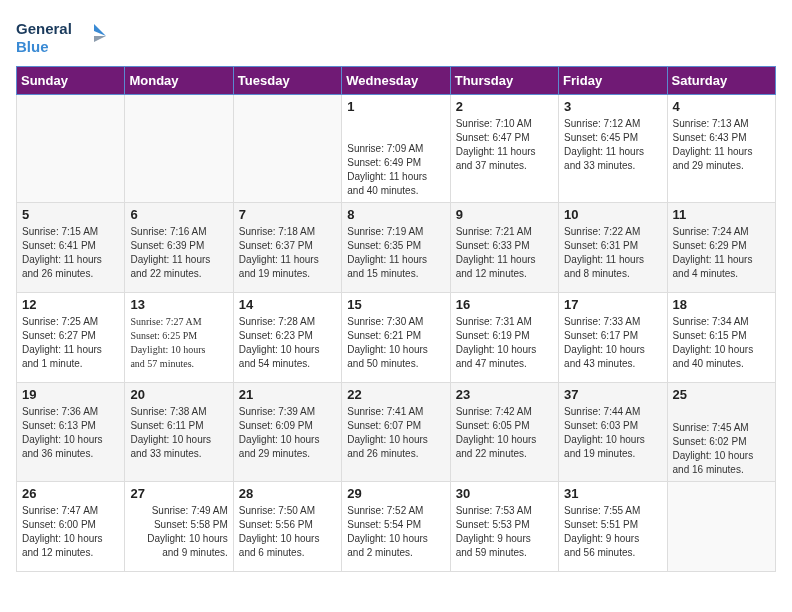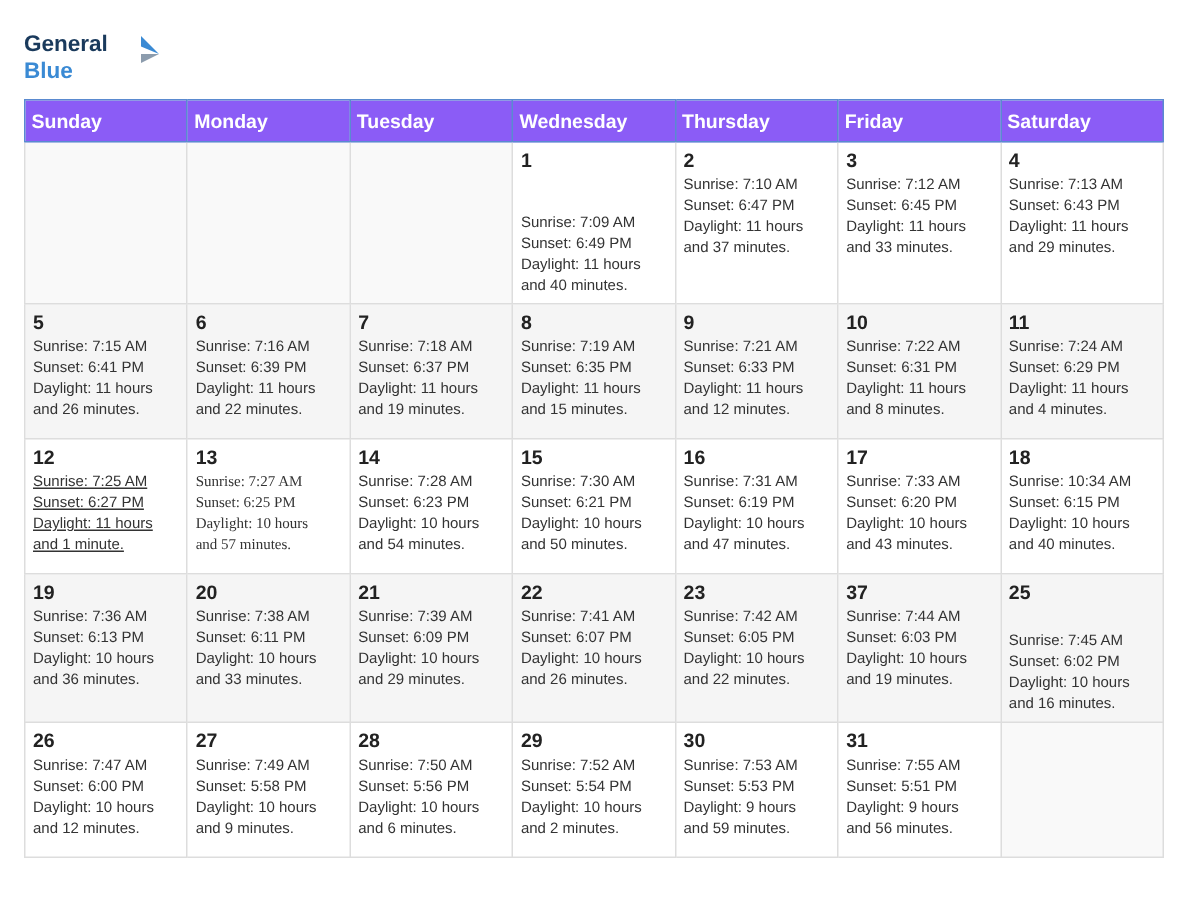--- a/index.html
+++ b/index.html
@@ -32,21 +32,21 @@
     .location-title {
       font-size: 16px;
       color: #333;
     }
     table {
       width: 100%;
       border-collapse: collapse;
       table-layout: fixed;
     }
     thead tr {
-      background: #8b5cf6;
+      background: #701a75;
       color: #fff;
     }
     thead th {
       padding: 6px 4px;
       font-size: 13px;
       text-align: left;
       border: 1px solid #5a8ad0;
       font-weight: bold;
     }
     tbody tr {
@@ -189,21 +189,21 @@
           <span class="day-number">11</span>
           <div class="cell-text" style="white-space: pre-line;">Sunrise: 7:24 AM
 Sunset: 6:29 PM
 Daylight: 11 hours
 and 4 minutes.</div>
         </td>
       </tr>
       <tr>
         <td>
           <span class="day-number">12</span>
-          <div class="cell-text" style="white-space: pre-line; text-decoration: underline;">Sunrise: 7:25 AM
+          <div class="cell-text" style="white-space: pre-line;">Sunrise: 7:25 AM
 Sunset: 6:27 PM
 Daylight: 11 hours
 and 1 minute.</div>
         </td>
         <td>
           <span class="day-number">13</span>
           <div class="cell-text" style="white-space: pre-line; font-family: Liberation Serif, serif;">Sunrise: 7:27 AM
 Sunset: 6:25 PM
 Daylight: 10 hours
 and 57 minutes.</div>
@@ -225,27 +225,27 @@
         <td>
           <span class="day-number">16</span>
           <div class="cell-text" style="white-space: pre-line;">Sunrise: 7:31 AM
 Sunset: 6:19 PM
 Daylight: 10 hours
 and 47 minutes.</div>
         </td>
         <td>
           <span class="day-number">17</span>
           <div class="cell-text" style="white-space: pre-line;">Sunrise: 7:33 AM
-Sunset: 6:20 PM
+Sunset: 6:17 PM
 Daylight: 10 hours
 and 43 minutes.</div>
         </td>
         <td>
           <span class="day-number">18</span>
-          <div class="cell-text" style="white-space: pre-line;">Sunrise: 10:34 AM
+          <div class="cell-text" style="white-space: pre-line;">Sunrise: 7:34 AM
 Sunset: 6:15 PM
 Daylight: 10 hours
 and 40 minutes.</div>
         </td>
       </tr>
       <tr>
         <td>
           <span class="day-number">19</span>
           <div class="cell-text" style="white-space: pre-line;">Sunrise: 7:36 AM
 Sunset: 6:13 PM
@@ -298,21 +298,21 @@
       <tr>
         <td>
           <span class="day-number">26</span>
           <div class="cell-text" style="white-space: pre-line;">Sunrise: 7:47 AM
 Sunset: 6:00 PM
 Daylight: 10 hours
 and 12 minutes.</div>
         </td>
         <td>
           <span class="day-number">27</span>
-          <div class="cell-text" style="white-space: pre-line;">Sunrise: 7:49 AM
+          <div class="cell-text" style="white-space: pre-line; text-align: right;">Sunrise: 7:49 AM
 Sunset: 5:58 PM
 Daylight: 10 hours
 and 9 minutes.</div>
         </td>
         <td>
           <span class="day-number">28</span>
           <div class="cell-text" style="white-space: pre-line;">Sunrise: 7:50 AM
 Sunset: 5:56 PM
 Daylight: 10 hours
 and 6 minutes.</div>

